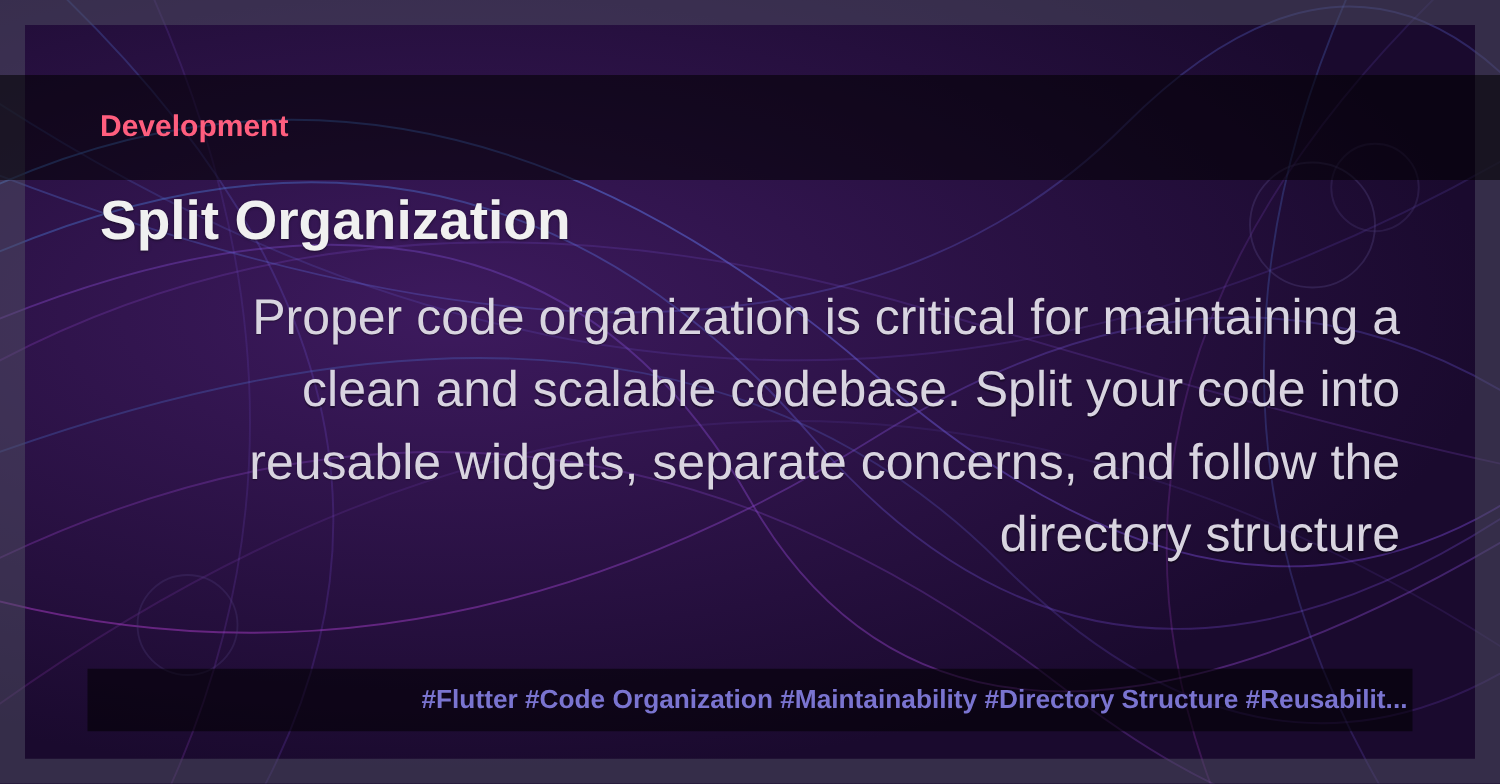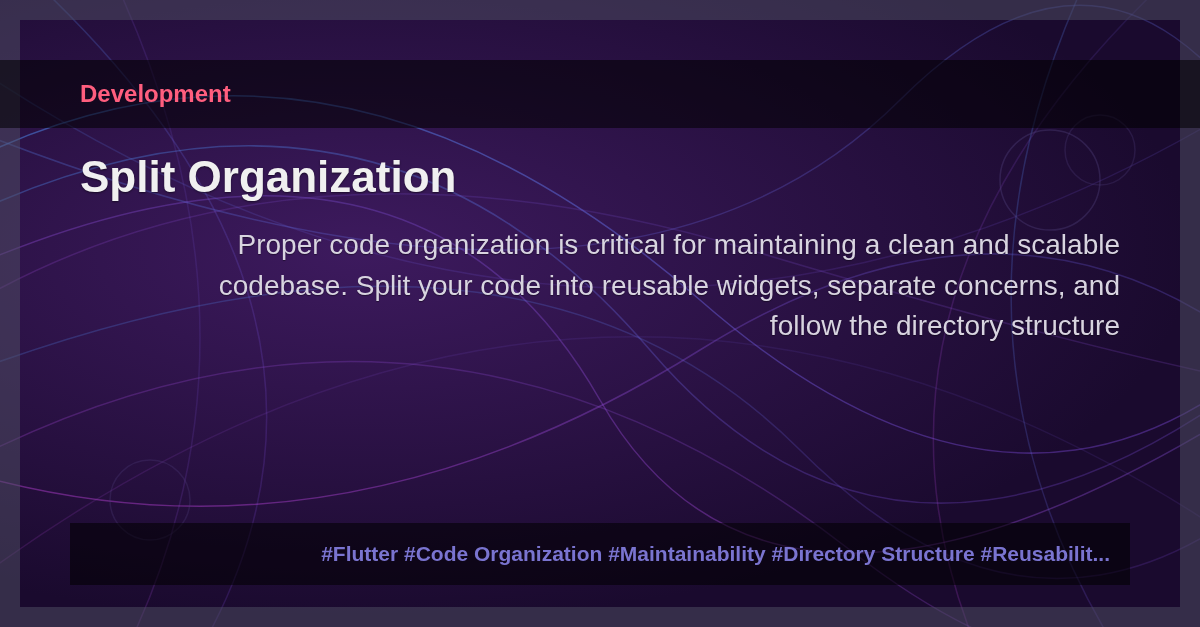--- a/index.html
+++ b/index.html
@@ -37,21 +37,21 @@
     .content {
       position: absolute;
       inset: 0;
       padding: 34px;
     }
     .header-strip {
       position: absolute;
       left: 0;
       right: 0;
       top: 60px;
-      height: 68px;
+      height: 84px;
       background: rgba(0, 0, 0, 0.55);
       display: flex;
       align-items: center;
       padding-left: 80px;
     }
     .category {
       color: #ff5e7e;
       font-size: 24px;
       font-weight: bold;
     }
@@ -63,37 +63,37 @@
       font-size: 44px;
       font-weight: bold;
       text-shadow: 0 1px 2px rgba(0,0,0,0.5);
     }
     .body-text {
       position: absolute;
       left: 180px;
       right: 80px;
       top: 225px;
       color: #d8d4e0;
-      font-size: 28px;
+      font-size: 40px;
       font-weight: 400;
       line-height: 1.45;
       text-align: right;
       text-shadow: 0 1px 1px rgba(0,0,0,0.4);
     }
     .footer-strip {
       position: absolute;
       left: 70px;
       right: 70px;
       bottom: 42px;
-      height: 62px;
+      height: 50px;
       background: rgba(0, 0, 0, 0.55);
       display: flex;
       align-items: center;
       justify-content: flex-end;
-      padding: 0 20px;
+      padding: 0 4px;
     }
     .tags {
       color: #7a74d0;
       font-size: 21px;
       font-weight: bold;
       white-space: nowrap;
       overflow: hidden;
       text-overflow: ellipsis;
     }
   </style>

